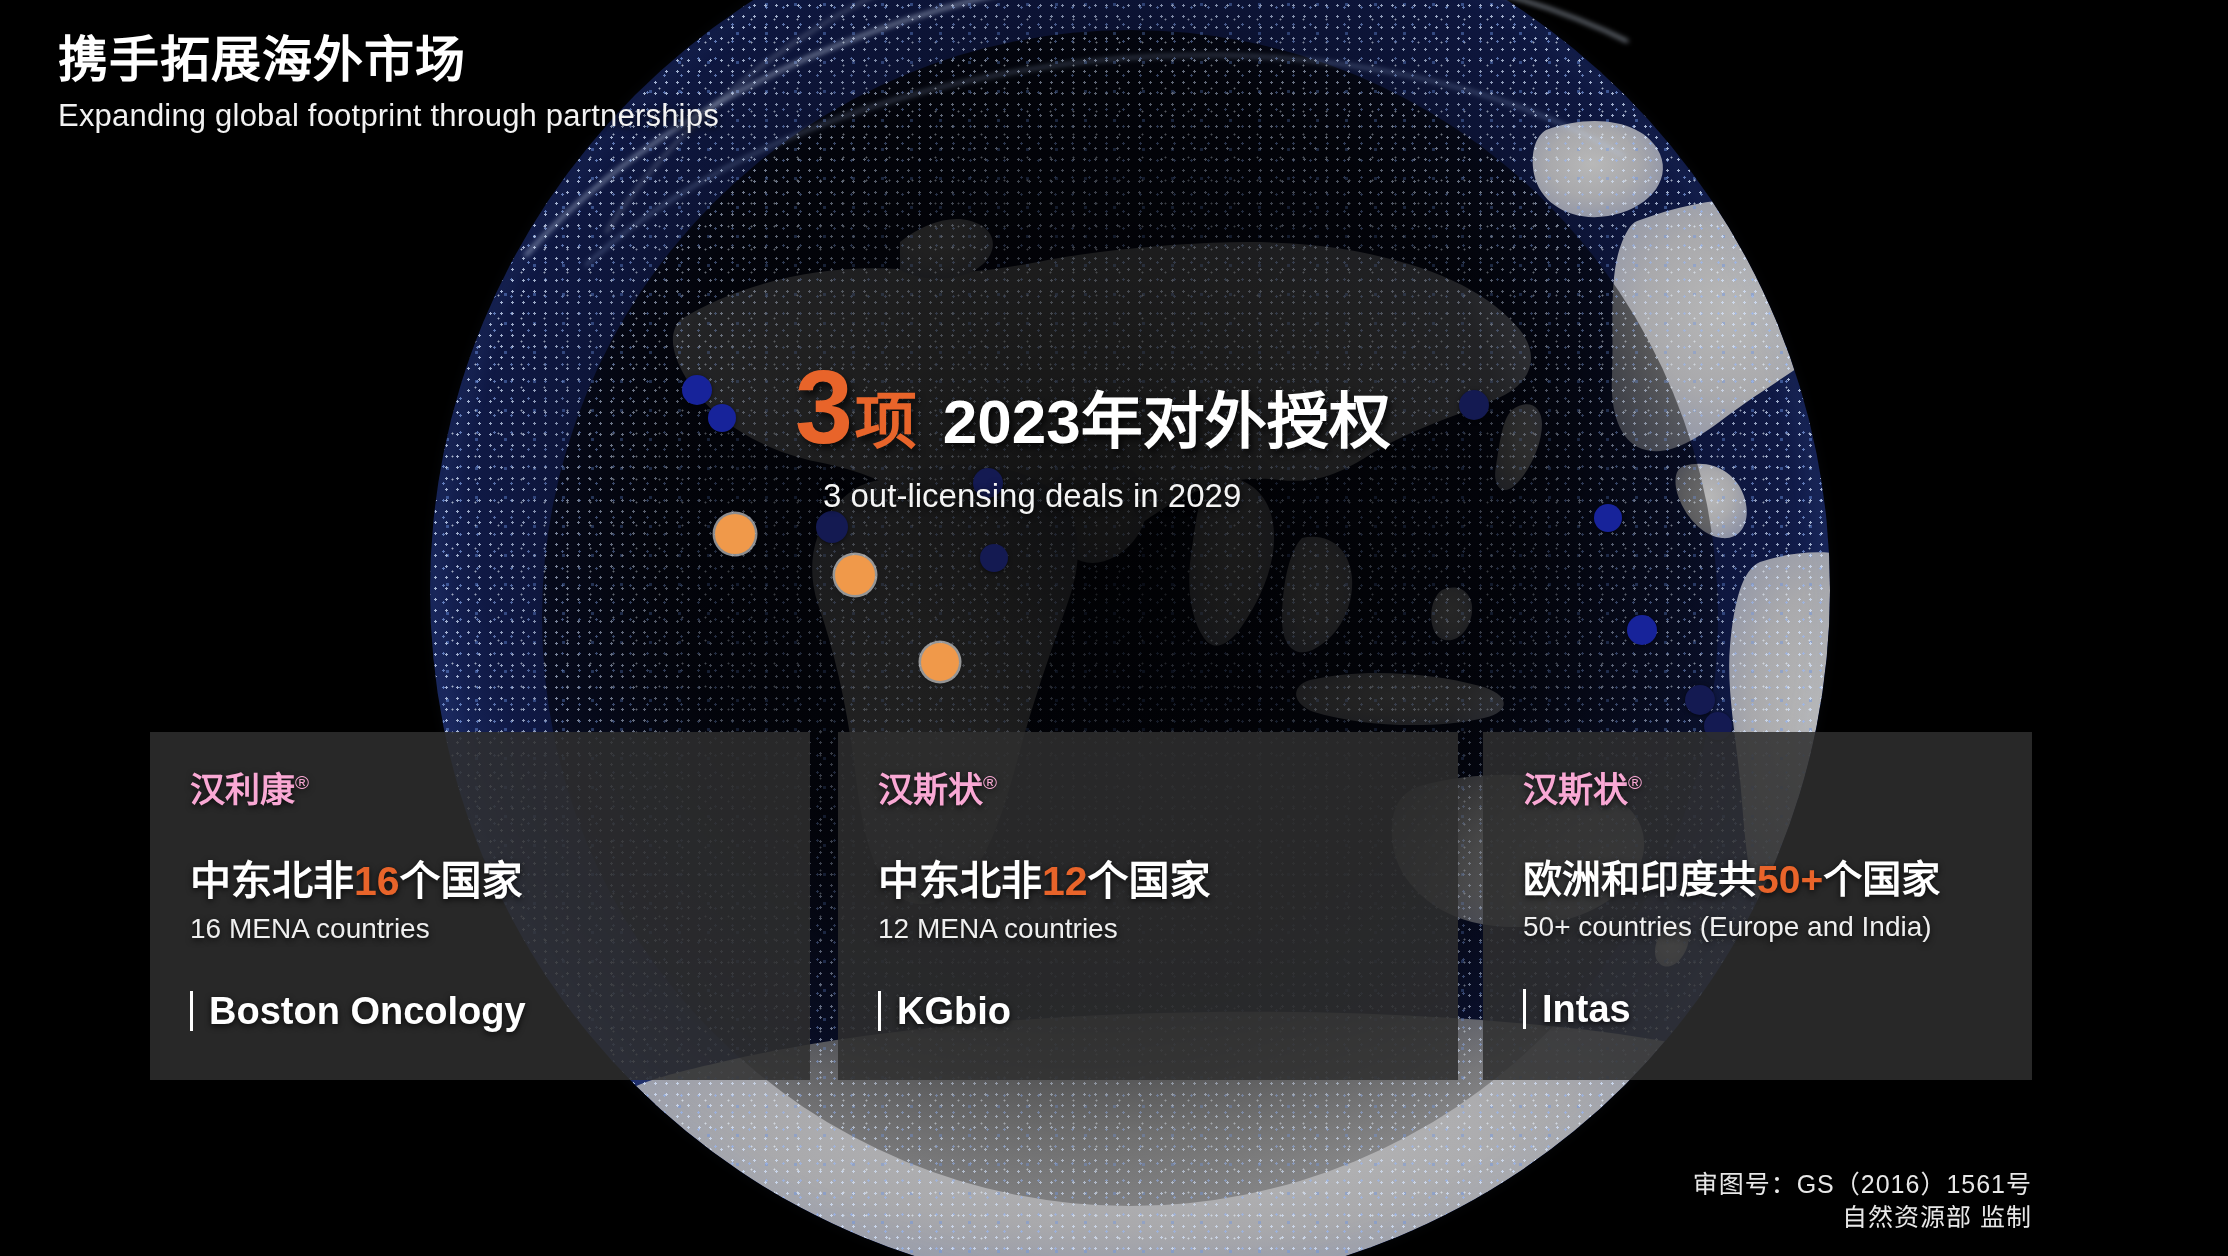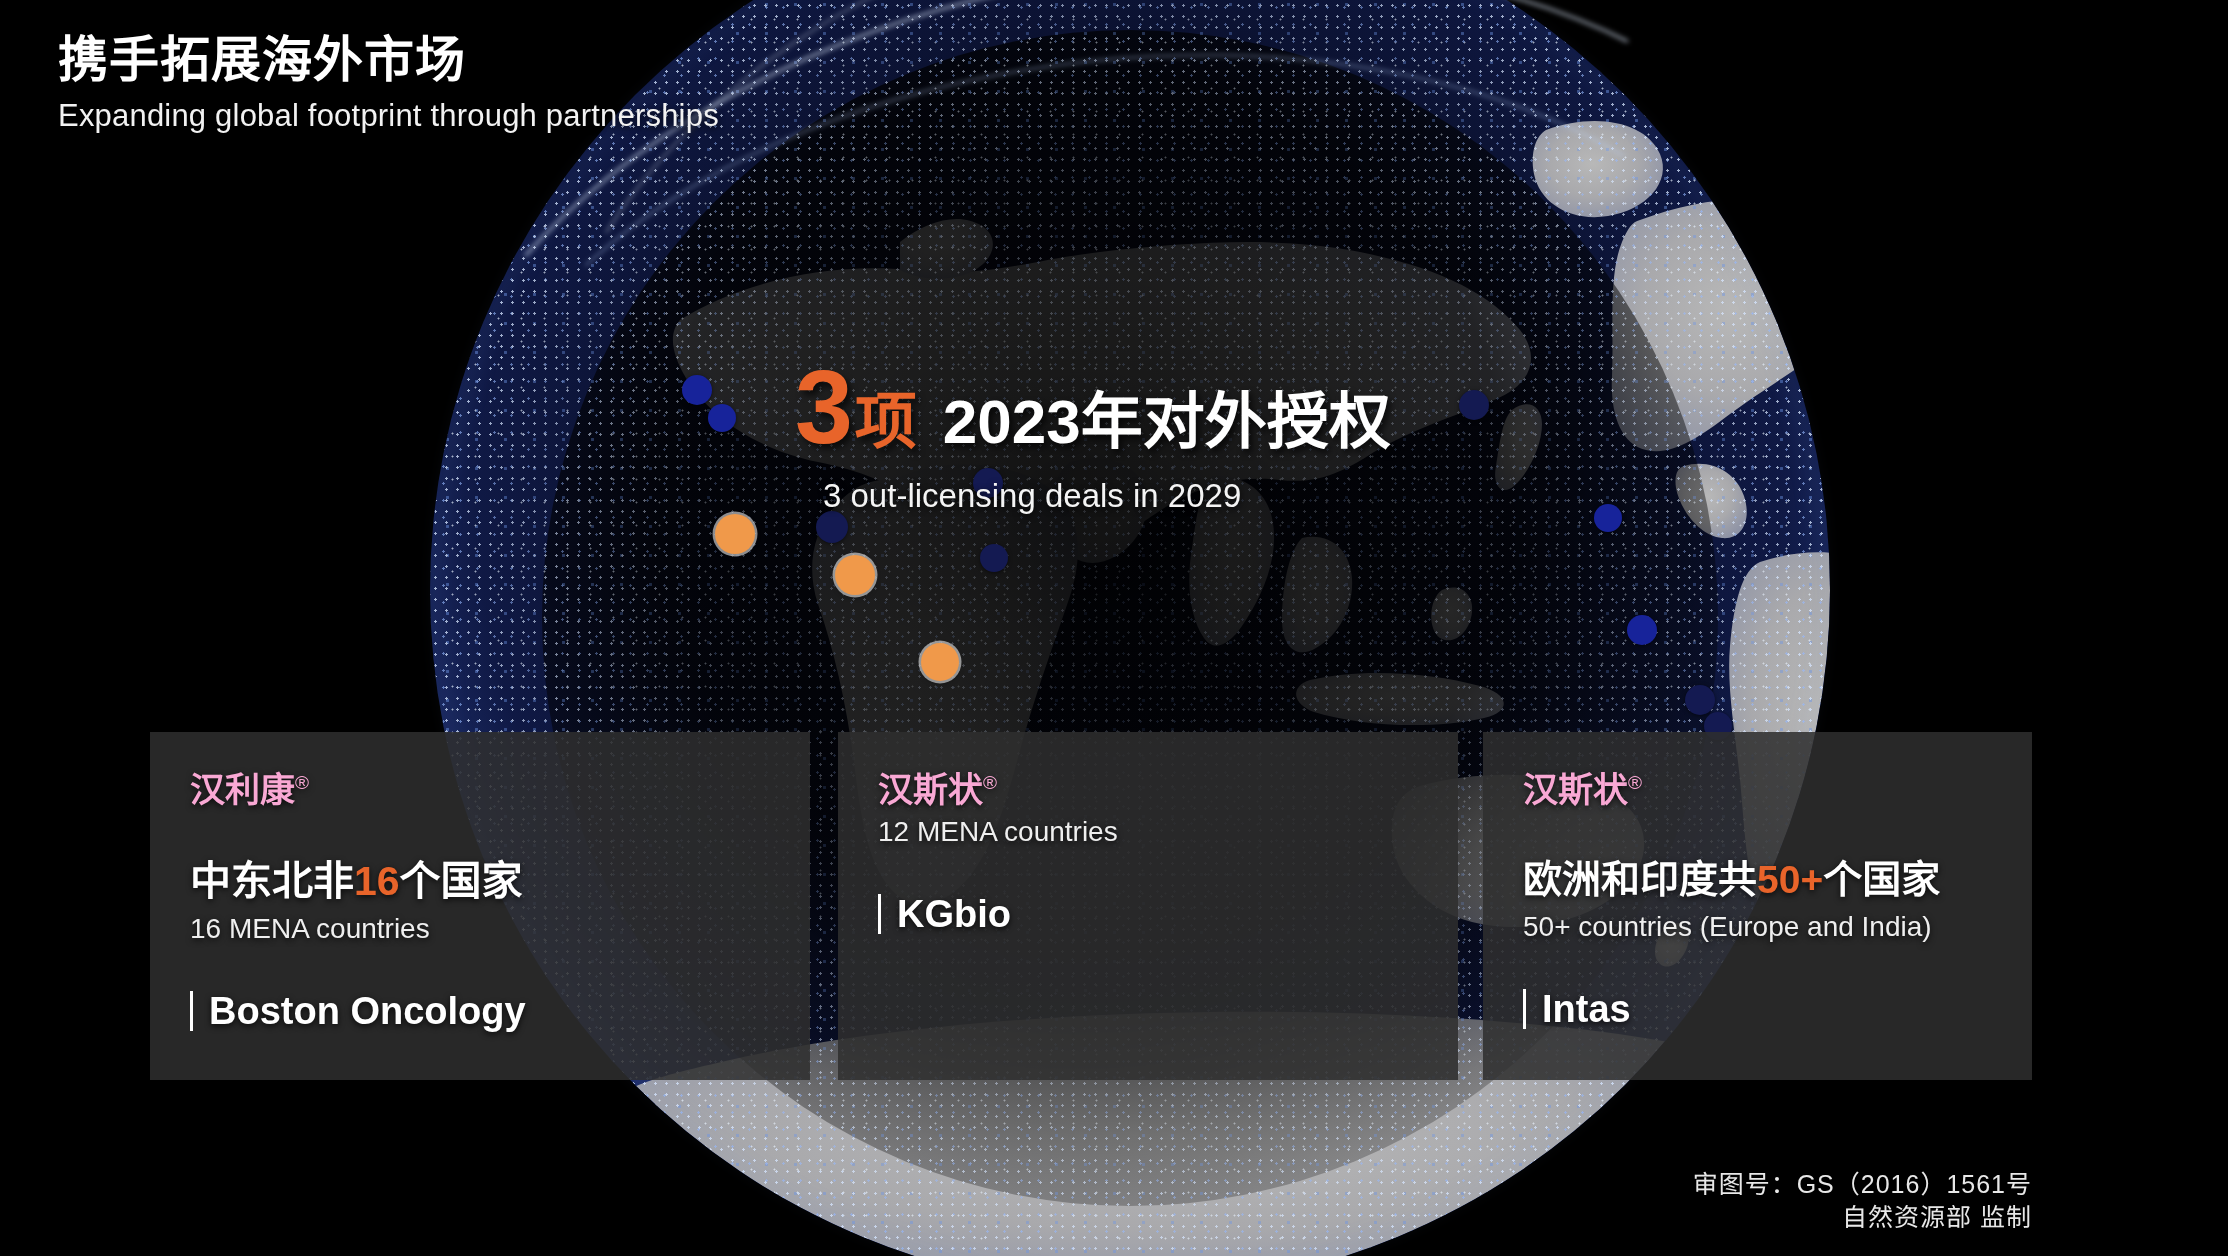--- a/index.html
+++ b/index.html
@@ -421,20 +421,23 @@
       <div class="partner">
         <span class="partner-bar"></span>
         <span class="partner-name">Boston Oncology</span>
       </div>
     </div>
 
     <div class="card c2">
       <div class="brand">
         <span>汉斯状</span><sup>®</sup>
       </div>
+      <div class="stat-cn">
+        <span>中东北非</span><span class="hl">12</span><span>个国家</span>
+      </div>
       <div class="stat-en">12 MENA countries</div>
       <div class="partner">
         <span class="partner-bar"></span>
         <span class="partner-name">KGbio</span>
       </div>
     </div>
 
     <div class="card c3">
       <div class="brand">
         <span>汉斯状</span><sup>®</sup>

